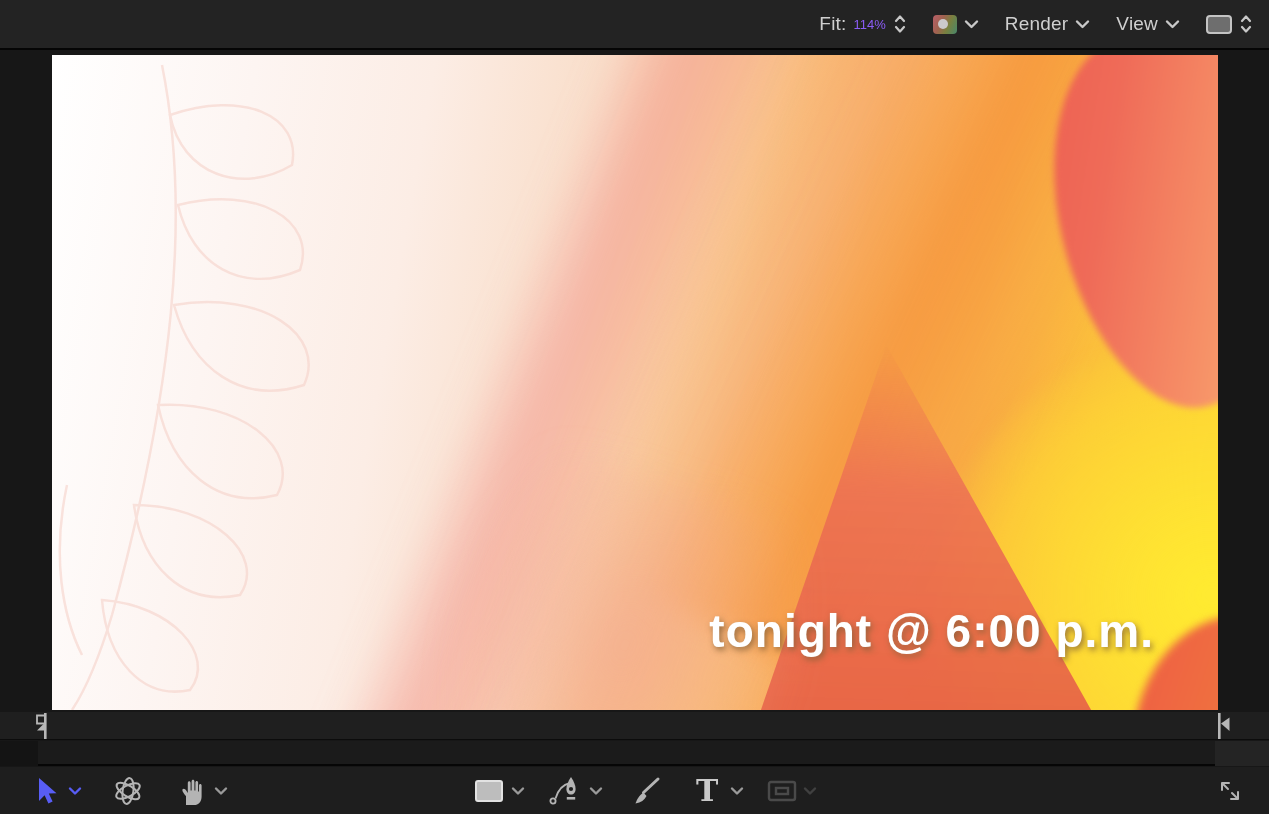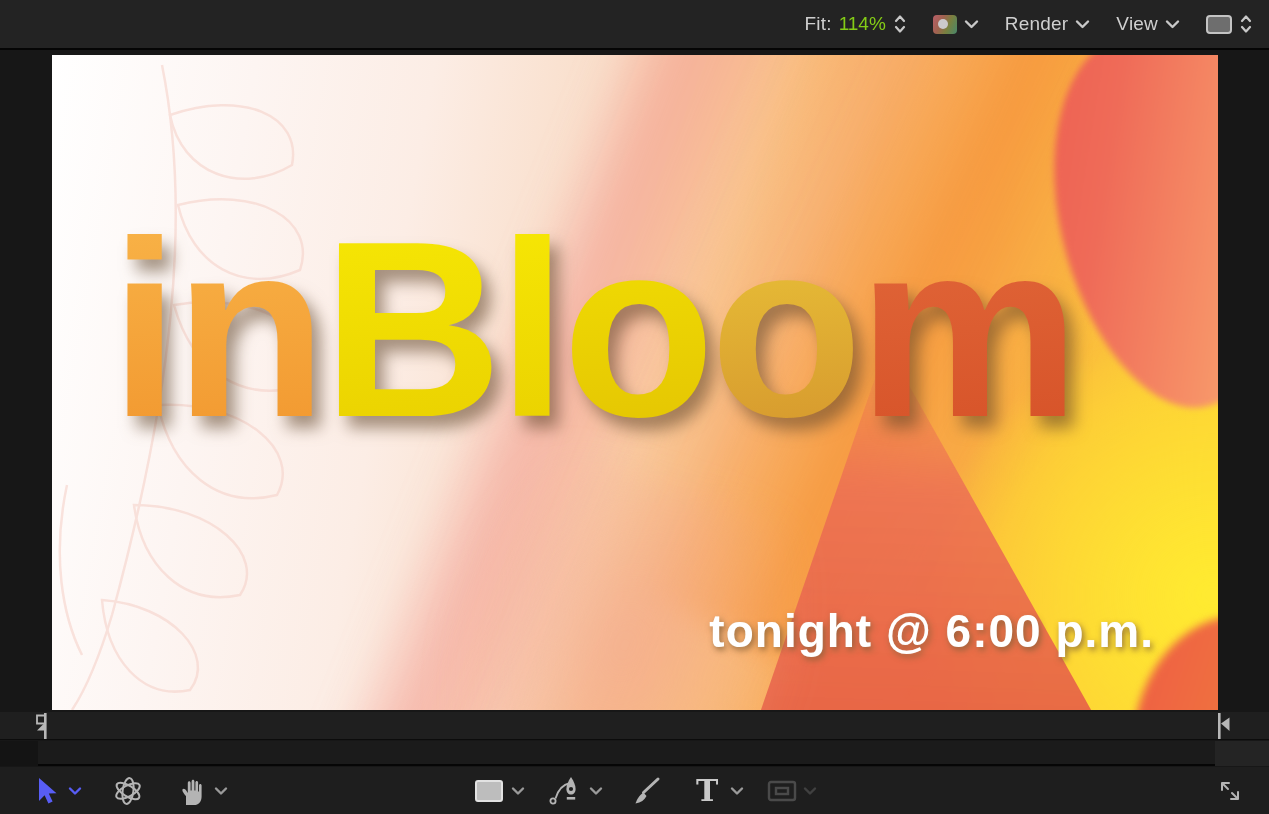--- a/index.html
+++ b/index.html
@@ -14,21 +14,21 @@
   .top-toolbar {
     position:absolute; left:0; top:0; width:1269px; height:50px;
     background:#232323; border-bottom:2px solid #050505;
   }
   .tt-right {
     position:absolute; right:16px; top:0; height:48px;
     display:flex; align-items:center; gap:26px;
   }
   .tt-group { display:flex; align-items:center; gap:7px; cursor:default; }
   .tt-label { font-size:19px; color:#cfcfcf; letter-spacing:.2px; }
-  .tt-dim   { font-size:19px; color:#84cc16; }
+  .tt-dim   { font-size:13px; color:#8b5cf6; }
   .chev svg, .stepper svg { display:block; }
 
   .swatch {
     position:relative; width:24px; height:19px; border-radius:4px;
     background:linear-gradient(115deg,#b95f68 0%,#a06250 35%,#79803f 62%,#47876b 100%);
     overflow:hidden;
   }
   .swatch::after {
     content:""; position:absolute; left:5px; top:4px; width:10px; height:10px;
     border-radius:50%; background:#cbc9cb;
@@ -215,23 +215,20 @@
         <div class="streak s1"></div>
         <div class="streak s2"></div>
         <div class="streak s4"></div>
         <div class="streak s5"></div>
         <div class="streak s3"></div>
         <div class="streak s6"></div>
         <div class="streak petal-tr"></div>
         <div class="streak petal-br"></div>
       </div>
 
-      <div class="title-wrap">
-        <span>i</span><span>n</span><span>B</span><span>l</span><span>o</span><span>o</span><span>m</span>
-      </div>
 
       <div class="subtitle">tonight @ 6:00 p.m.</div>
     </div>
   </div>
 
   <div class="mini-timeline">
     <span class="marker marker-in">
       <svg width="18" height="26" viewBox="0 0 18 26">
         <rect x="11" y="0" width="2.6" height="26" fill="#b7b7b7"></rect>
         <path d="M11,2.5 L4,2.5 L4,10.5 L11,10.5" fill="none" stroke="#b7b7b7" stroke-width="1.8"></path>

